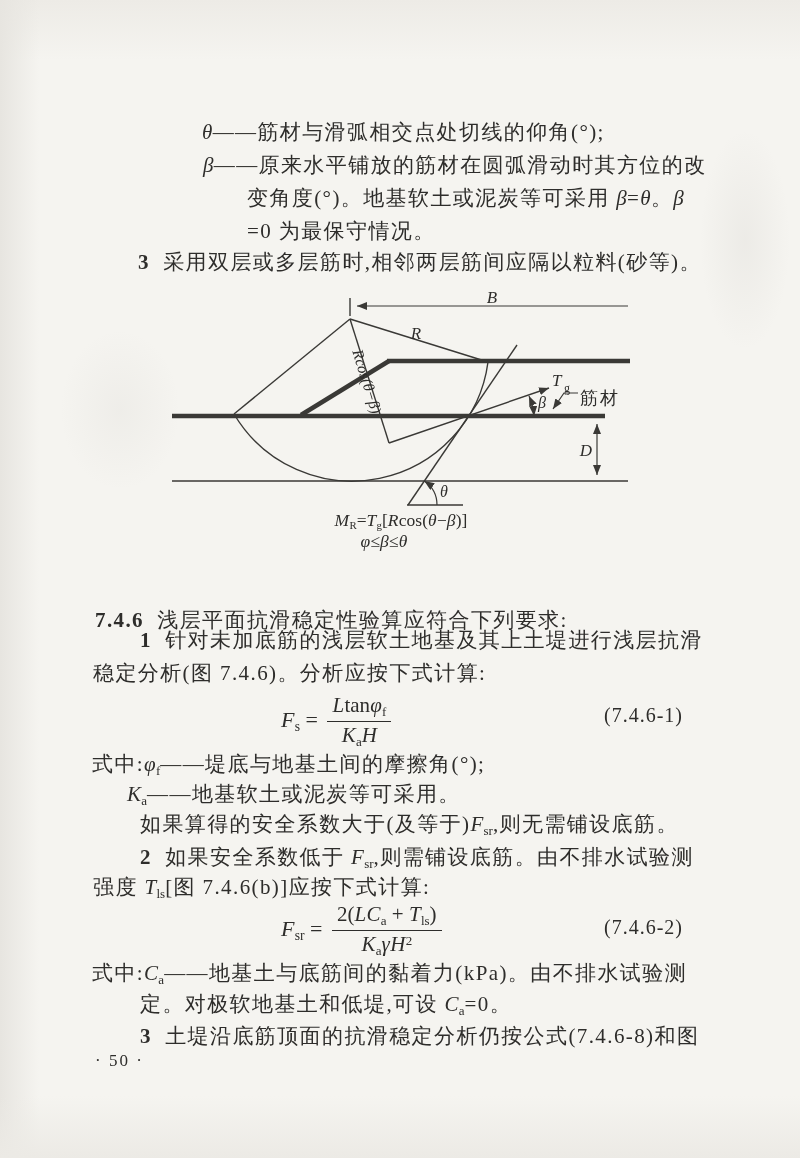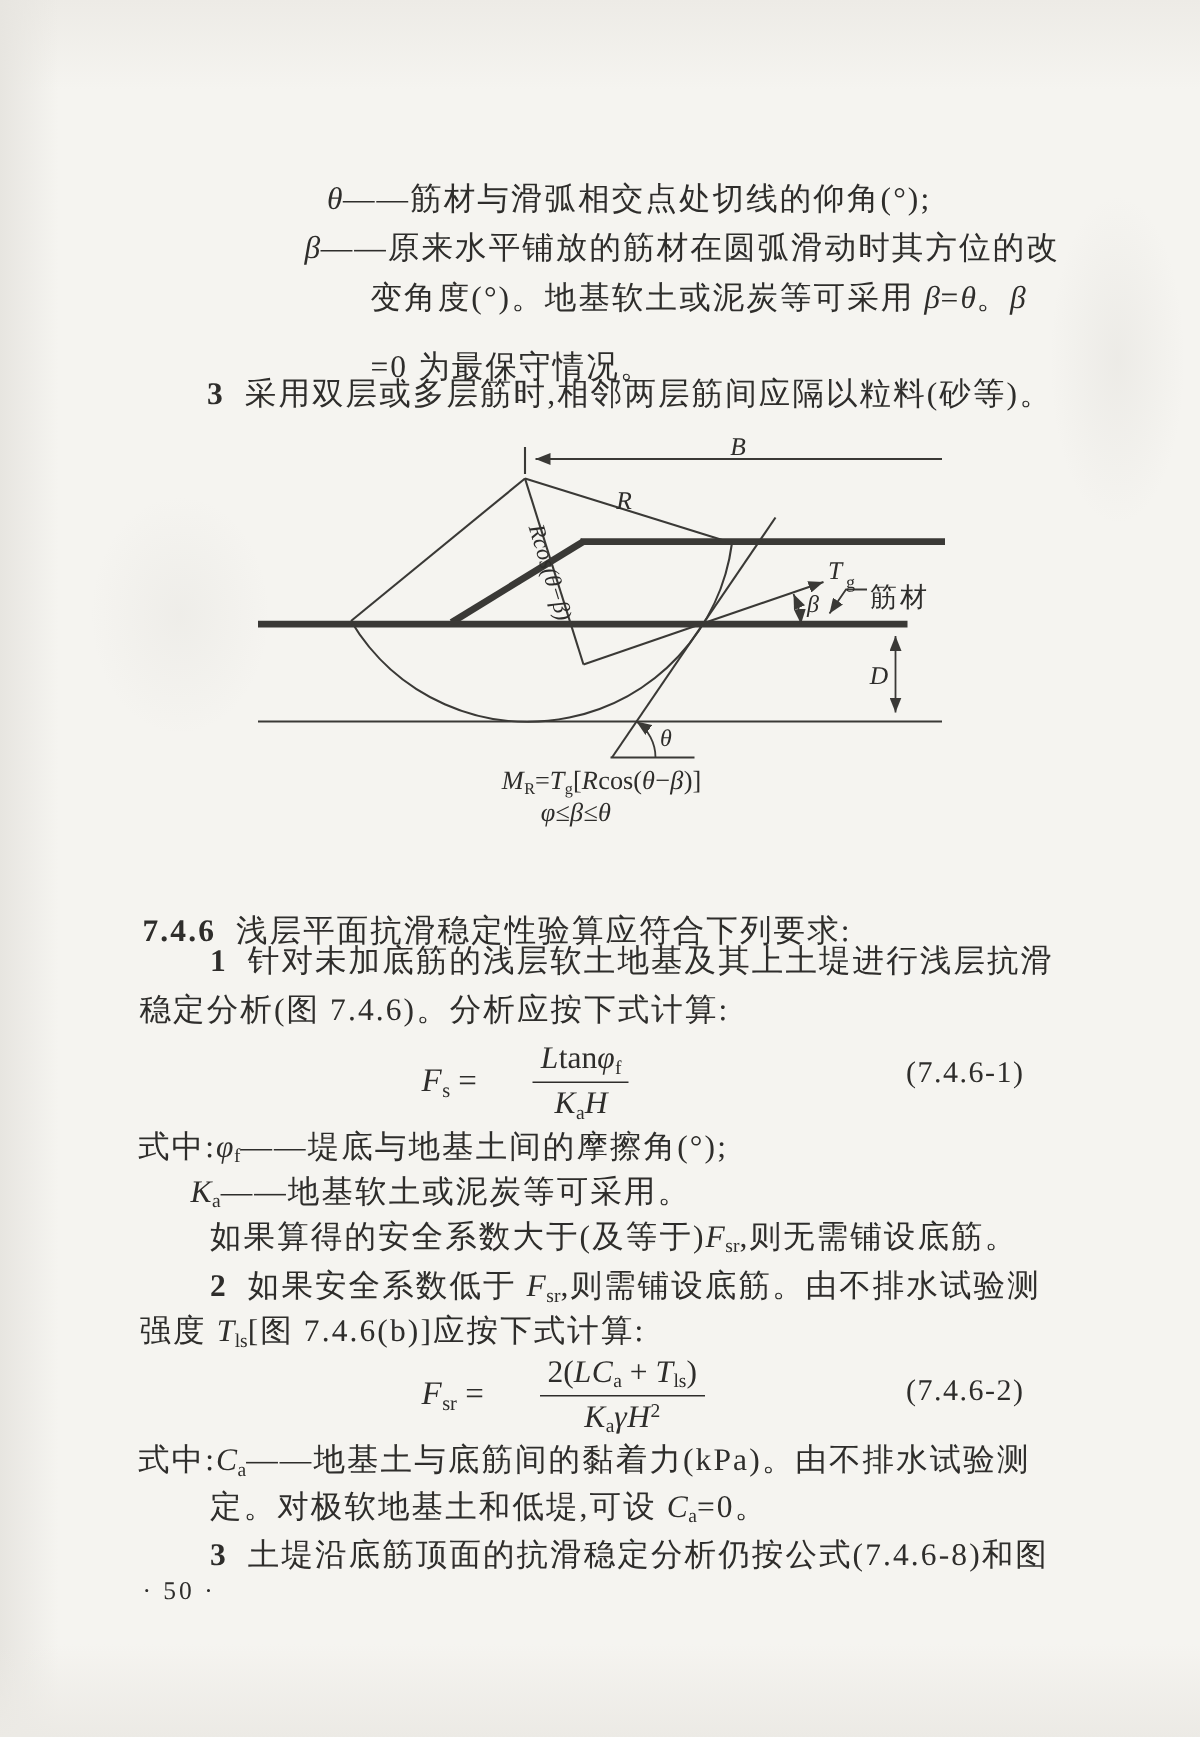--- a/index.html
+++ b/index.html
@@ -27,21 +27,21 @@
     line-height:1.15;
   }
   .line .b{font-weight:bold;}
   .line .i, .i{font-style:italic;letter-spacing:0.3px;}
   .sub{font-size:0.62em;vertical-align:-0.3em;letter-spacing:0;}
   .sup{font-size:0.62em;vertical-align:0.5em;letter-spacing:0;}
 
   .formula{
     position:absolute;
     display:flex;align-items:center;
-    font-size:21px;white-space:pre;gap:28px;
+    font-size:21px;white-space:pre;
   }
   .formula .lhs{font-size:22px;}
   .frac{display:inline-flex;flex-direction:column;align-items:center;margin-left:4px;}
   .frac .num{padding:0 5px 2px 5px;border-bottom:1.5px solid #2e2d2b;line-height:1.05;}
   .frac .den{padding:2px 5px 0 5px;line-height:1.05;}
   .eqno{position:absolute;font-size:20px;letter-spacing:1px;white-space:pre;}
 
   .fig-formula{position:absolute;text-align:center;font-size:17.5px;white-space:pre;}
   .fig-caption{position:absolute;text-align:center;font-size:19.5px;letter-spacing:1.5px;white-space:pre;}
   .page-number{position:absolute;font-size:17px;letter-spacing:2px;white-space:pre;}
@@ -52,24 +52,24 @@
 <body>
 
 <div class="page">
 
   <div class="scan-edge-top"></div>
   <div class="scan-edge-left"></div>
   <div class="scan-edge-bottom"></div>
   <div class="scan-blot" style="left:700px;top:130px;width:90px;height:220px;background:radial-gradient(closest-side,rgba(160,155,148,0.10),rgba(160,155,148,0));"></div>
   <div class="scan-blot" style="left:60px;top:330px;width:120px;height:160px;background:radial-gradient(closest-side,rgba(160,155,148,0.08),rgba(160,155,148,0));"></div>
 
-  <div class="line" style="left:218px;top:120px;"><span class="i">θ</span><span>——筋材与滑弧相交点处切线的仰角(°);</span></div>
+  <div class="line" style="left:202px;top:120px;"><span class="i">θ</span><span>——筋材与滑弧相交点处切线的仰角(°);</span></div>
   <div class="line" style="left:247px;top:186px;"><span>变角度(°)。地基软土或泥炭等可采用 </span><span class="i">β</span><span>=</span><span class="i">θ</span><span>。</span><span class="i">β</span></div>
   <div class="line" style="left:203px;top:153px;"><span class="i">β</span><span>——原来水平铺放的筋材在圆弧滑动时其方位的改</span></div>
-  <div class="line" style="left:247px;top:219px;margin-top:13px;"><span>=0 为最保守情况。</span></div>
+  <div class="line" style="left:247px;top:219px;"><span>=0 为最保守情况。</span></div>
   <div class="line" style="left:138px;top:250px;"><span class="b">3</span><span>  采用双层或多层筋时,相邻两层筋间应隔以粒料(砂等)。</span></div>
 
   <svg style="position:absolute;left:150px;top:290px;" width="550" height="270" viewBox="150 290 550 270">
     <defs>
       <marker id="arr" viewBox="0 0 10 8" refX="10" refY="4" markerWidth="10" markerHeight="8" markerUnits="userSpaceOnUse" orient="auto-start-reverse">
         <path d="M0,0 L10,4 L0,8 z" fill="#3a3936"></path>
       </marker>
     </defs>
     <g stroke="#3a3936" fill="none">
 

